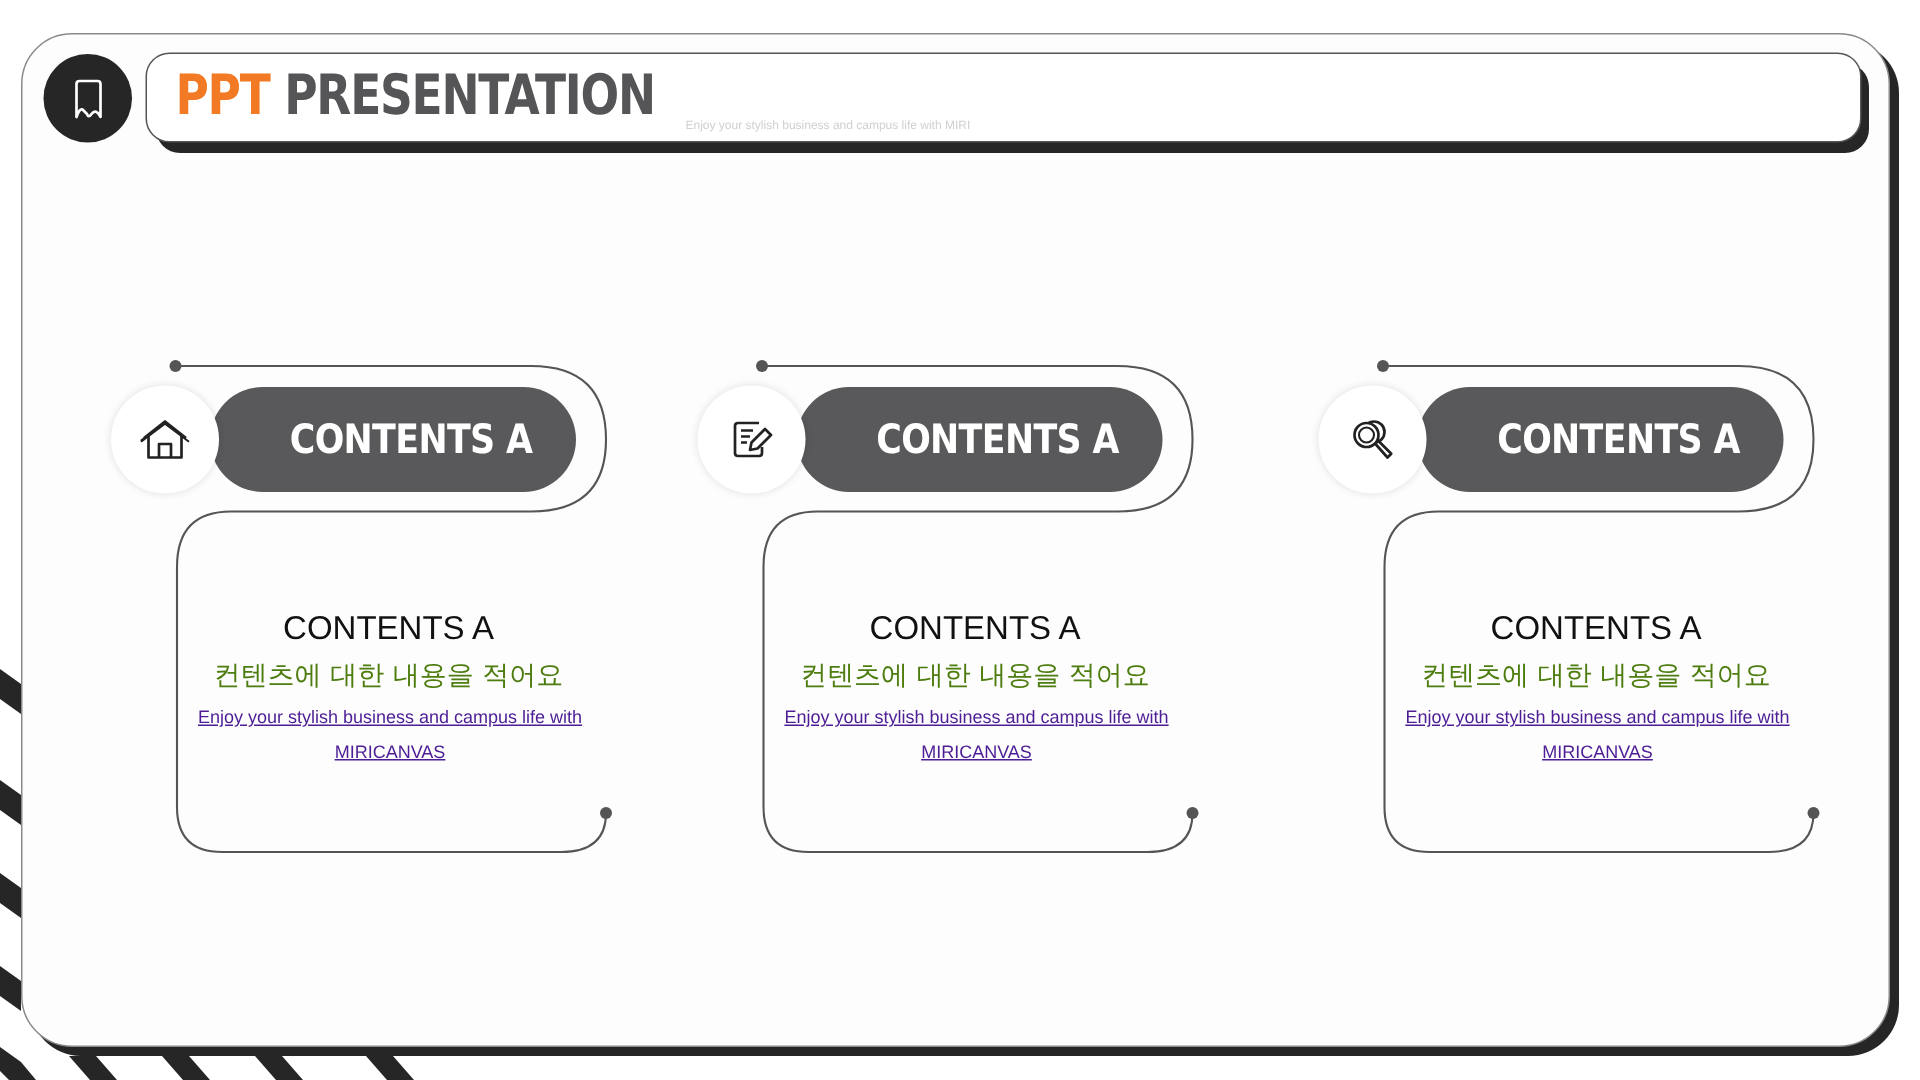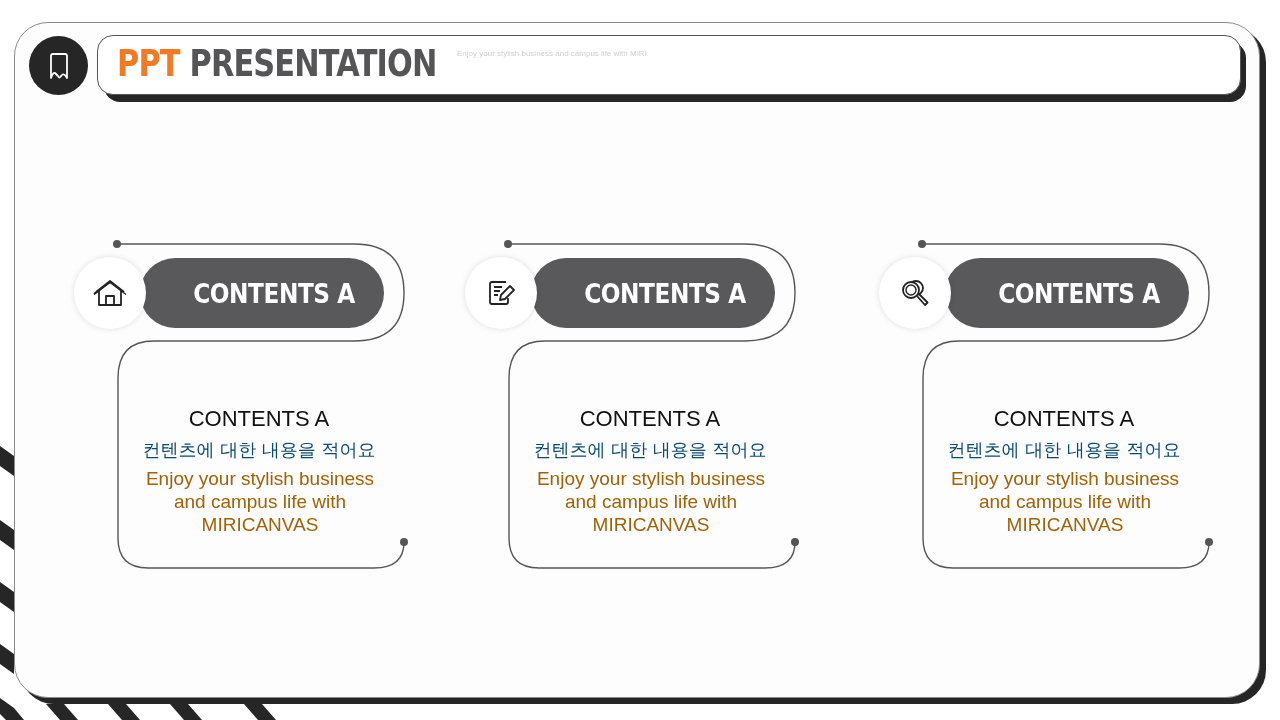--- a/index.html
+++ b/index.html
@@ -6,29 +6,29 @@
   body{width:1280px;height:720px;position:relative;overflow:hidden;background:#ffffff;font-family:"Liberation Sans",sans-serif;}
   .stripes{position:absolute;left:0;top:0;width:1280px;height:720px;}
   .frame-shadow{position:absolute;left:20px;top:28px;width:1246px;height:676px;border-radius:34px;background:#262626;}
   .frame{position:absolute;left:14px;top:22px;width:1246px;height:676px;border-radius:34px;background:#fdfdfd;border:1.5px solid #8a8a8a;box-sizing:border-box;}
   .badge{position:absolute;left:29px;top:36px;width:59px;height:59px;border-radius:50%;background:#262626;display:flex;align-items:center;justify-content:center;}
   .header-shadow{position:absolute;left:104px;top:42px;width:1142px;height:60px;border-radius:16px;background:#262626;}
   .header{position:absolute;left:97px;top:35px;width:1144px;height:60px;border-radius:16px;background:#ffffff;border:1.5px solid #555;box-sizing:border-box;}
   .title{position:absolute;left:117px;top:40px;font-family:"DejaVu Sans",sans-serif;font-weight:bold;font-size:37px;letter-spacing:-1px;line-height:48px;transform:scaleX(0.82);transform-origin:left center;white-space:nowrap;}
   .title .acc{color:#f27a24;}
   .title .main{color:#555558;}
-  .subtitle{position:absolute;left:457px;top:49px;font-size:8px;color:#cfcfcf;white-space:nowrap;}
+  .subtitle{position:absolute;left:457px;top:79px;font-size:8px;color:#cfcfcf;white-space:nowrap;}
   .card{position:absolute;top:238px;width:340px;height:340px;}
   .card svg.lines{position:absolute;left:0;top:0;}
   .pill{position:absolute;left:66px;top:20px;width:244px;height:70px;border-radius:35px;background:#59585b;}
   .pill-label{position:absolute;left:105px;top:20px;width:190px;height:70px;display:flex;align-items:center;justify-content:center;color:#fff;font-family:"DejaVu Sans",sans-serif;font-weight:bold;font-size:27px;transform:scaleX(0.86);letter-spacing:-0.5px;}
   .icon-circle{position:absolute;left:0;top:19px;width:72px;height:72px;border-radius:50%;background:#fff;box-shadow:0 0 6px rgba(0,0,0,0.12);display:flex;align-items:center;justify-content:center;}
   .body-title{position:absolute;left:40px;top:168px;width:290px;text-align:center;font-size:22px;color:#111;}
-  .body-kr{position:absolute;left:40px;top:200px;width:290px;text-align:center;font-family:"DejaVu Sans",sans-serif;font-size:18px;color:#0c4a6e;}
-  .body-en{position:absolute;left:56px;top:229px;width:260px;text-align:center;font-size:19px;line-height:23px;color:#a16207;}
+  .body-kr{position:absolute;left:40px;top:200px;width:290px;text-align:center;font-family:"DejaVu Sans",sans-serif;font-size:18px;color:#4d7c0f;}
+  .body-en{position:absolute;left:56px;top:229px;width:260px;text-align:center;font-size:12px;line-height:23px;color:#4c1d95;text-decoration:underline;}
 </style>
 </head>
 <body>
 
 <svg class="stripes" width="1280" height="720">
   <g fill="#262626">
     <polygon points="0,446 14,456 14,476 0,466"></polygon>
     <polygon points="0,520 14,530 14,550 0,540"></polygon>
     <polygon points="0,582 14,592 14,612 0,602"></polygon>
     <polygon points="0,644 14,654 14,674 0,664"></polygon>

